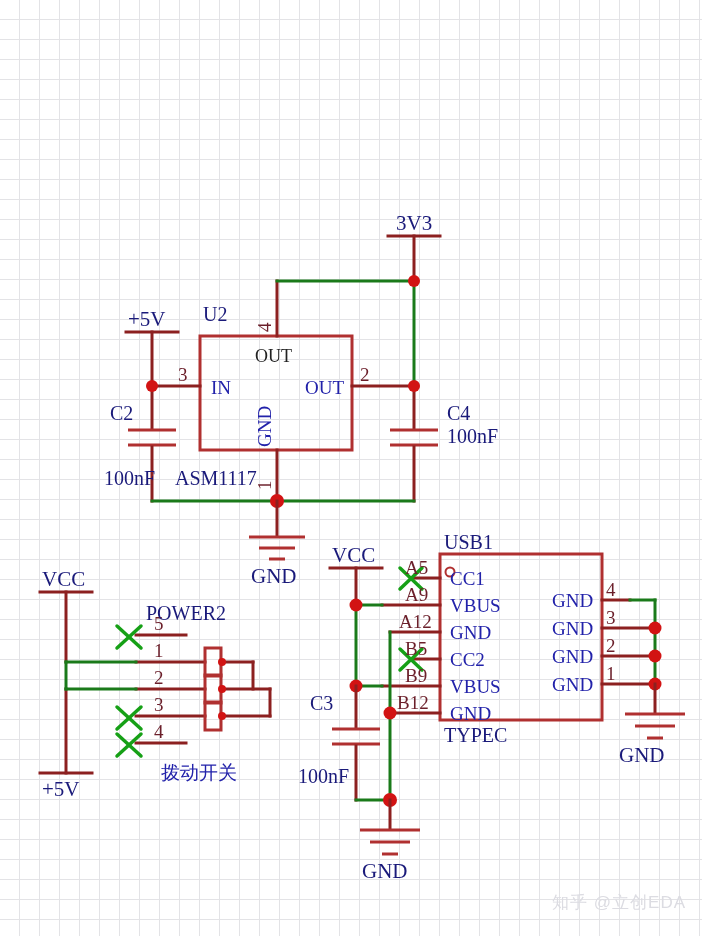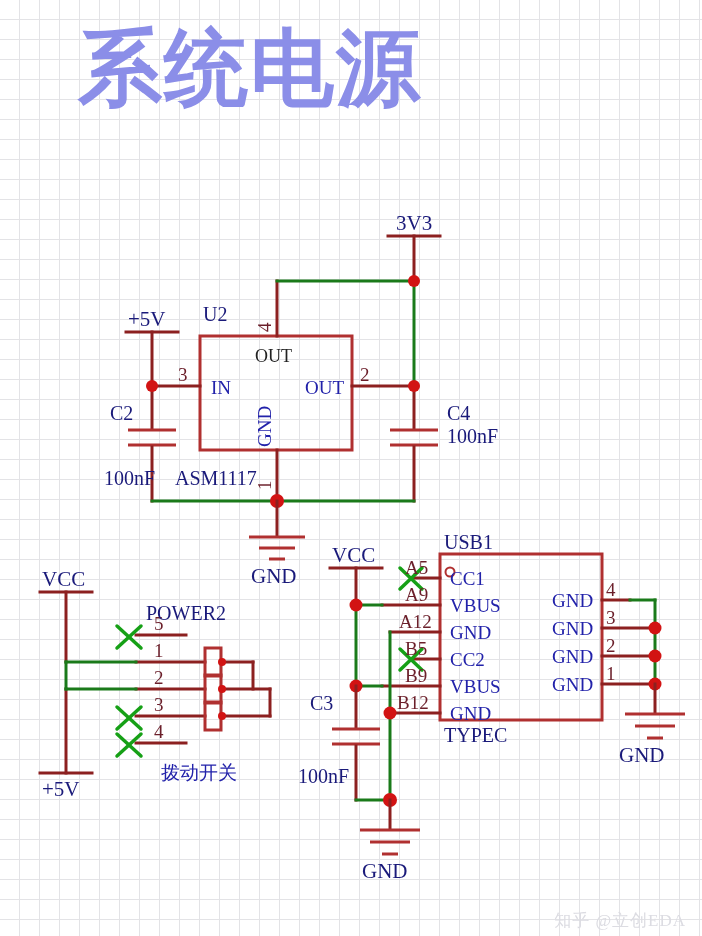--- a/index.html
+++ b/index.html
@@ -39,36 +39,35 @@
     font-weight: 700;
     color: #8b8ee8;
     letter-spacing: 2px;
     line-height: 1.1;
     white-space: nowrap;
     user-select: none;
   }
   .wm {
     position: absolute;
     right: 16px;
-    bottom: 4px;
-    font-family: Liberation Serif, serif;
+    bottom: 22px;
+    font-family: Liberation Sans, sans-serif;
     font-size: 17px;
     color: #dcdce2;
     letter-spacing: 1px;
     white-space: nowrap;
     user-select: none;
   }
   text { user-select: none; }
 </style>
 </head>
 <body>
 
 <div id="canvas">
 
-  <div class="ttl">系统电源</div>
 
   <svg id="schematic-svg" width="702" height="936" viewBox="0 0 702 936" xmlns="http://www.w3.org/2000/svg">
 
     <defs>
       <style>
         .wr { stroke:#8c2020; stroke-width:3; fill:none; stroke-linecap:square; }
         .wg { stroke:#1a7a1a; stroke-width:3; fill:none; stroke-linecap:square; }
         .bodyln { stroke:#b03030; stroke-width:3; fill:none; }
         .jdot { fill:#d21313; }
         .xmark { stroke:#16a016; stroke-width:3.5; fill:none; stroke-linecap:round; }

